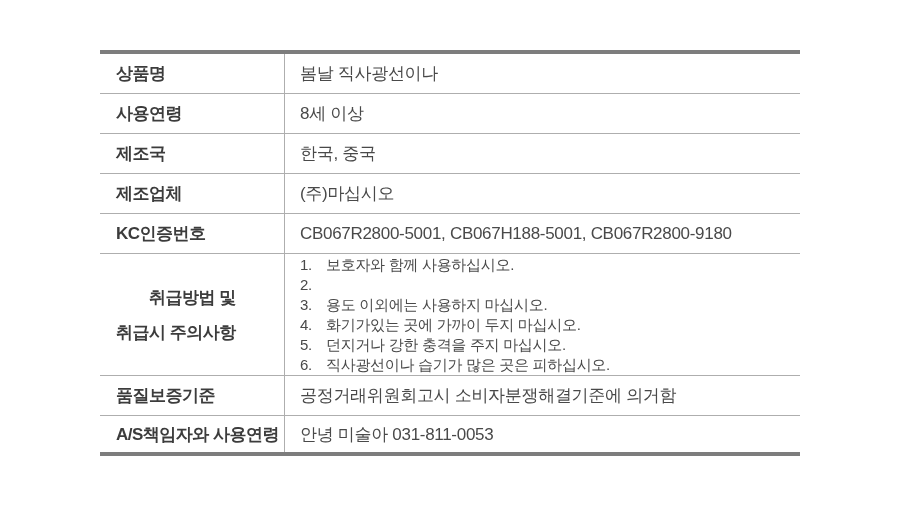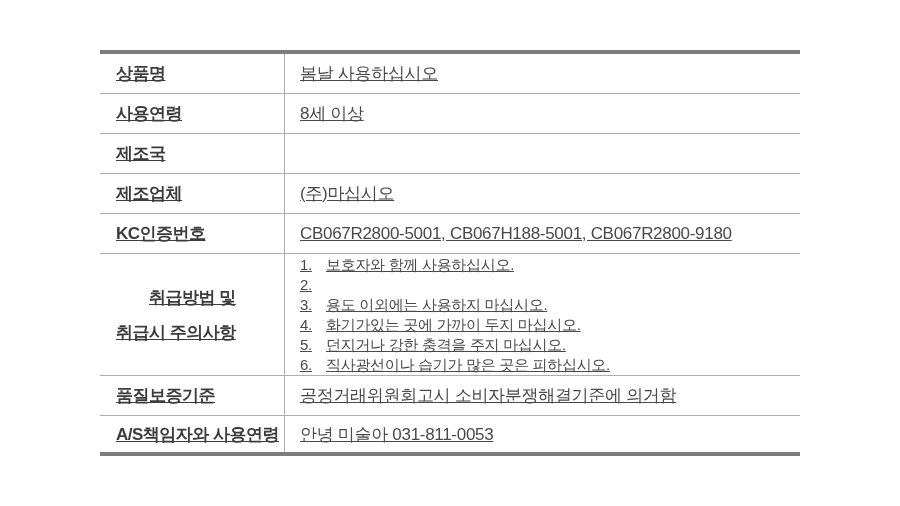--- a/index.html
+++ b/index.html
@@ -20,21 +20,21 @@
   }
   .row {
     display: flex;
     align-items: stretch;
     border-bottom: 1px solid #aeaeae;
     box-sizing: border-box;
     height: 40px;
   }
   .row.last { border-bottom: none; height: 36px; }
   .row.tall { height: 122px; }
-  .cell { box-sizing: border-box; display: flex; align-items: center; text-decoration: underline; }
+  .cell { box-sizing: border-box; display: flex; align-items: center; }
   .label-cell {
     width: 185px;
     flex: 0 0 185px;
     border-right: 1px solid #aeaeae;
     padding-left: 16px;
     font-size: 17px;
     font-weight: 700;
     color: #3c3c3c;
     letter-spacing: -0.5px;
   }
@@ -61,30 +61,31 @@
   }
   .list-num { flex: 0 0 26px; width: 26px; }
 </style>
 </head>
 <body>
 
 <div class="info-table">
 
   <div class="row">
     <div class="cell label-cell">상품명</div>
-    <div class="cell value-cell">봄날 사용하십시오</div>
+    <div class="cell value-cell">봄날 직사광선이나</div>
   </div>
 
   <div class="row">
     <div class="cell label-cell">사용연령</div>
     <div class="cell value-cell">8세 이상</div>
   </div>
 
   <div class="row">
     <div class="cell label-cell">제조국</div>
+    <div class="cell value-cell">한국, 중국</div>
   </div>
 
   <div class="row">
     <div class="cell label-cell">제조업체</div>
     <div class="cell value-cell">(주)마십시오</div>
   </div>
 
   <div class="row">
     <div class="cell label-cell">KC인증번호</div>
     <div class="cell value-cell">CB067R2800-5001, CB067H188-5001, CB067R2800-9180</div>

